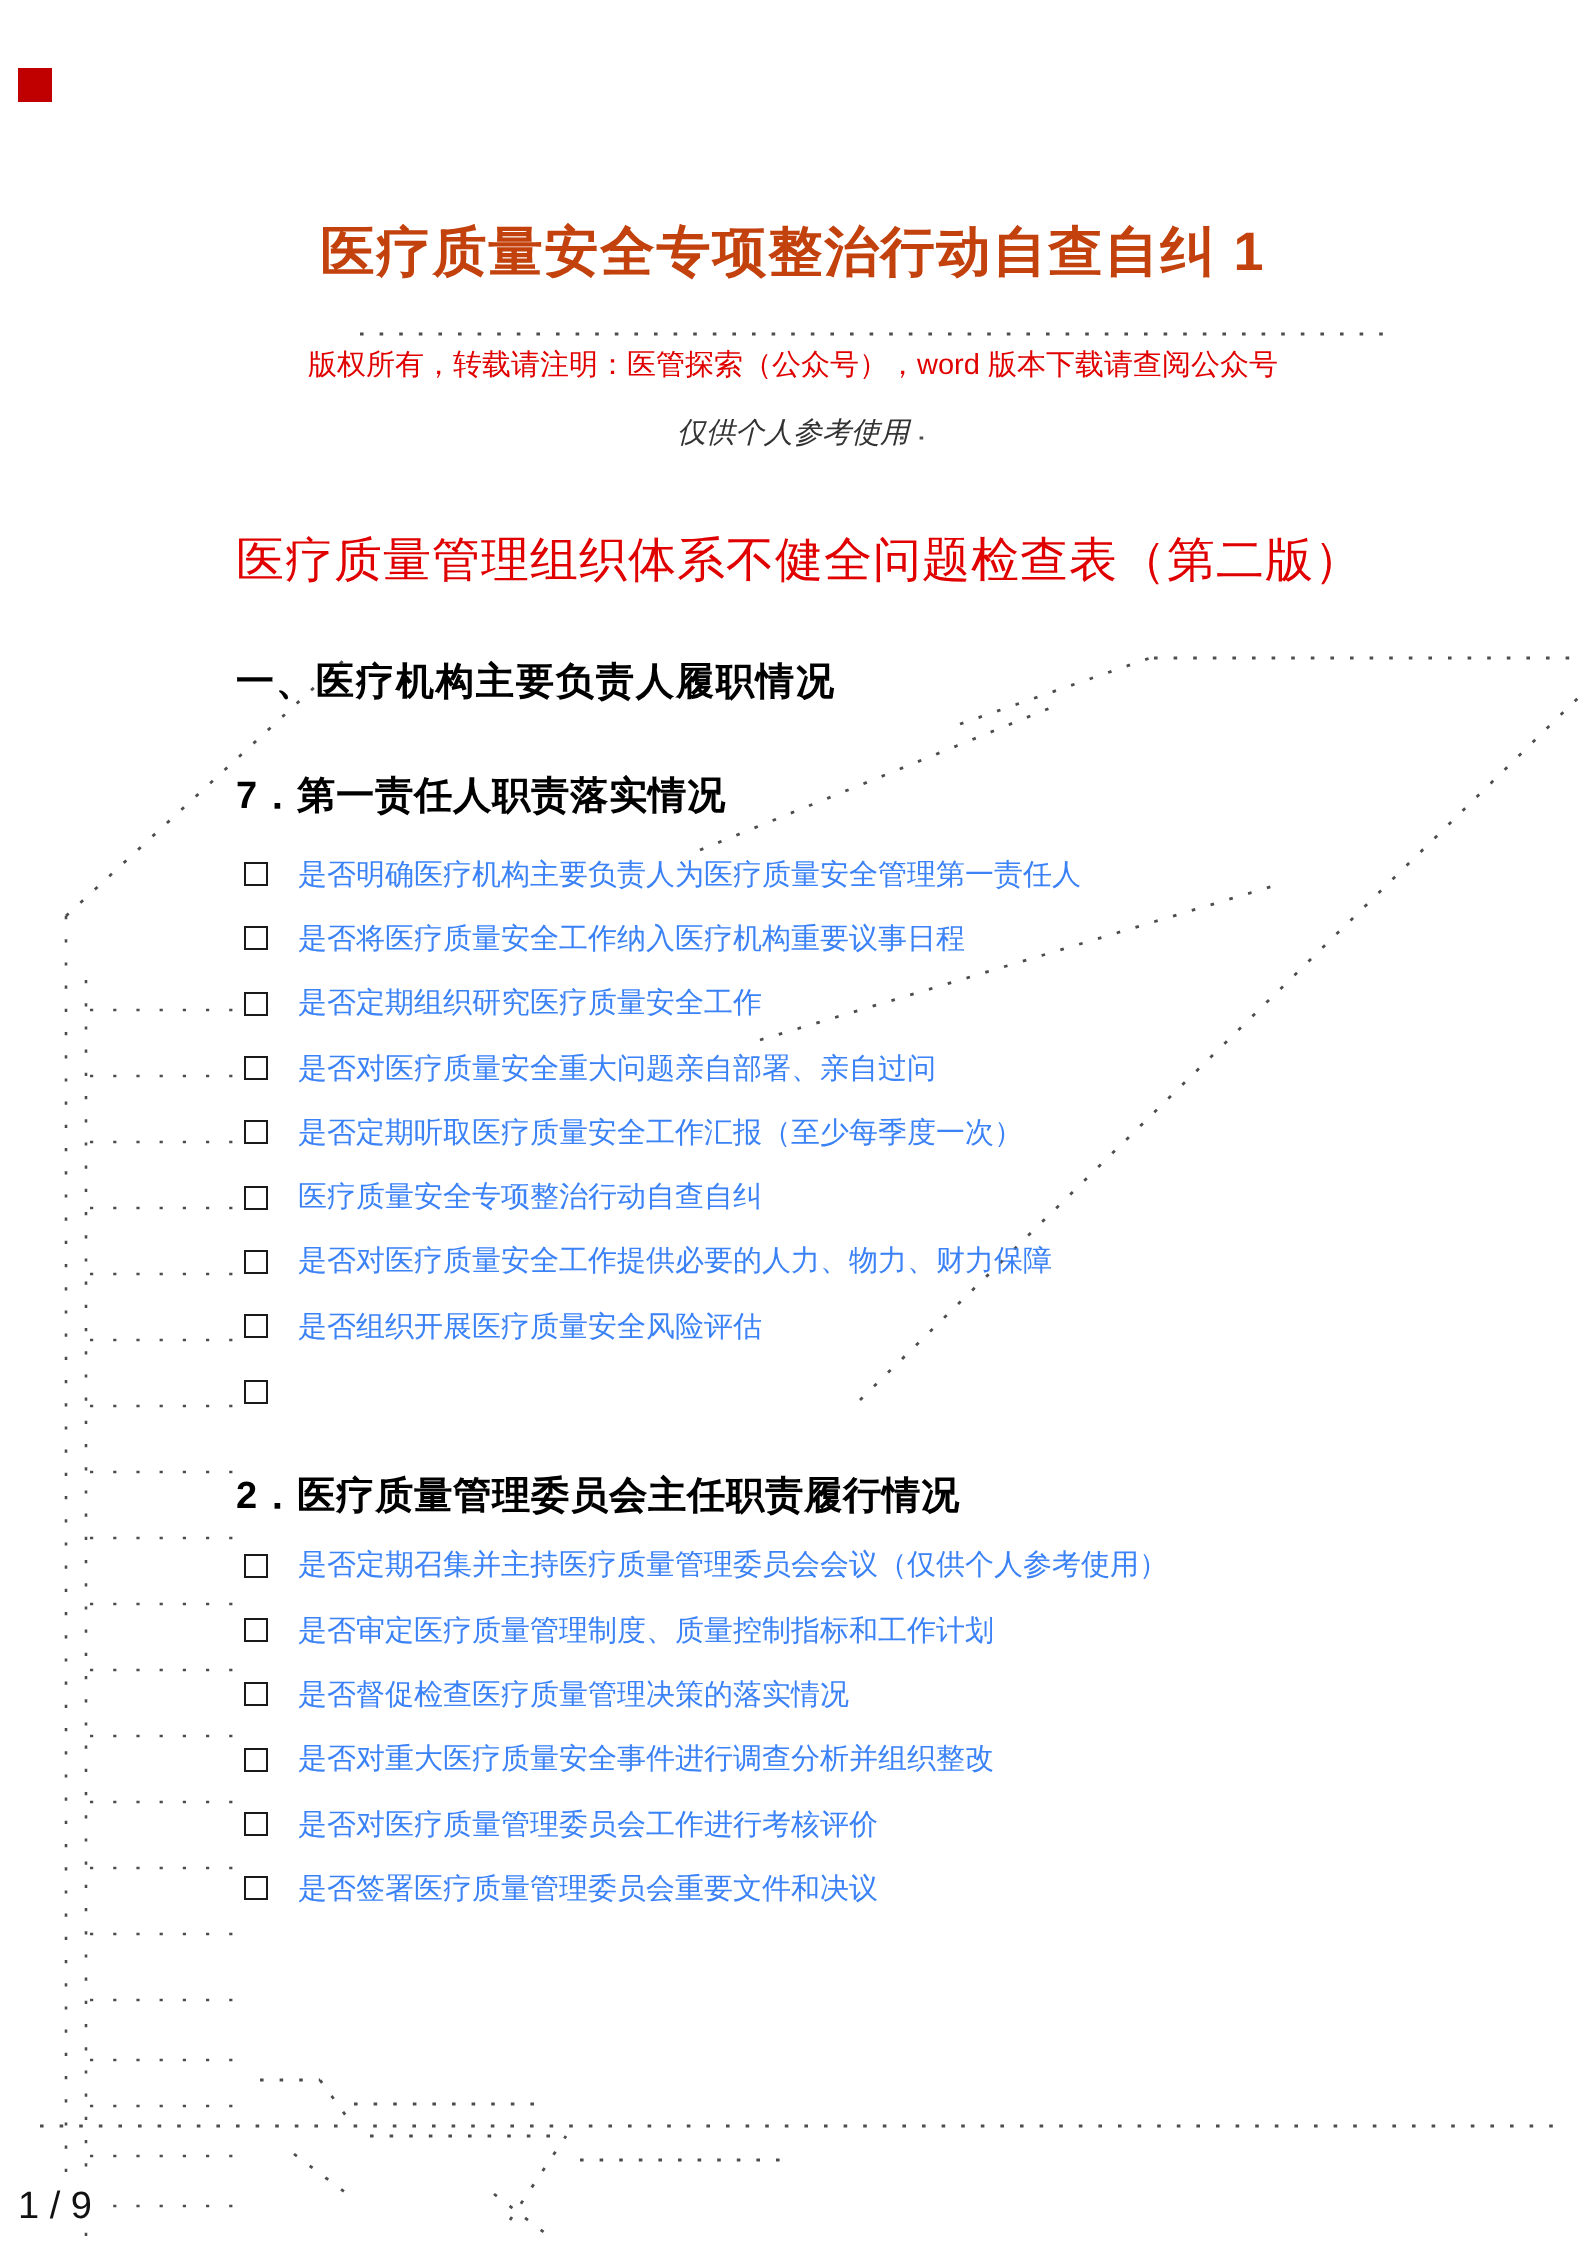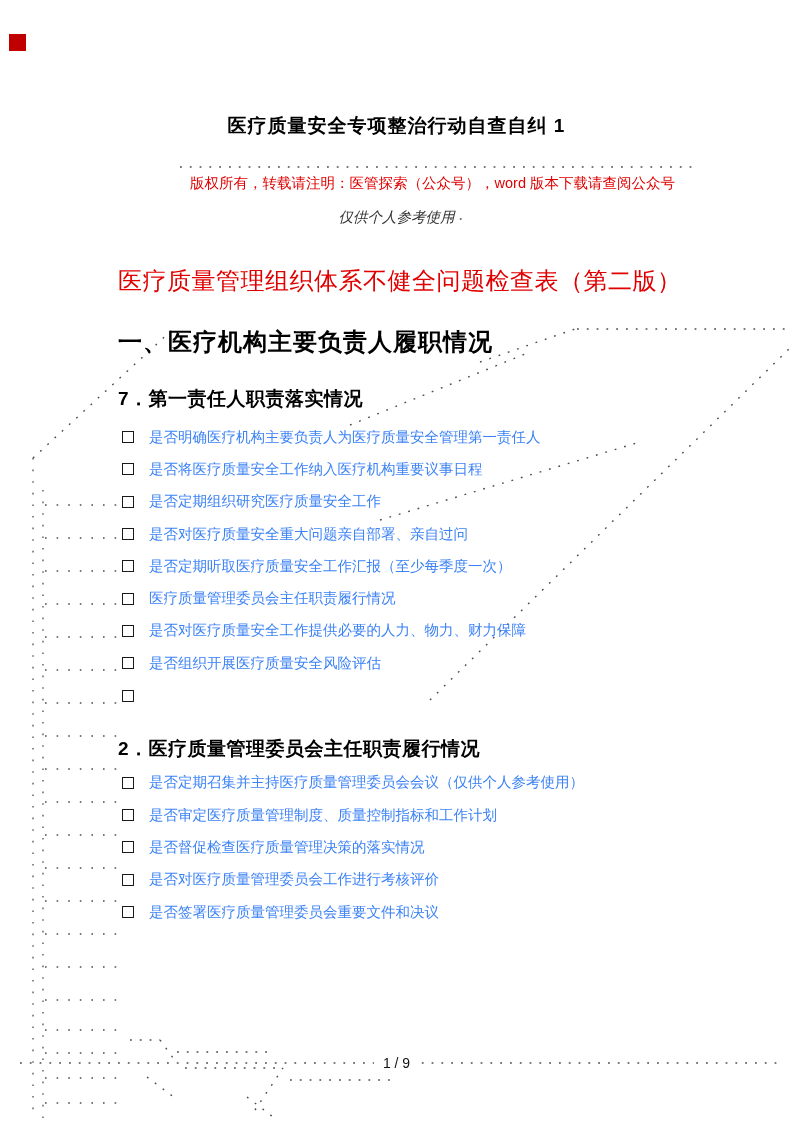--- a/index.html
+++ b/index.html
@@ -13,61 +13,61 @@
   }
   .watermark { position:absolute; inset:0; pointer-events:none; }
   .corner-mark {
     position:absolute; left:9px; top:34px;
     width:17px; height:17px;
     background:#c00000;
   }
   .content { position:absolute; inset:0; padding:0 118px; box-sizing:border-box; }
   .title {
     margin:0; padding-top:104px;
-    font-size:19px; font-weight:bold; color:#000000;
+    font-size:27px; font-weight:bold; color:#c2410c;
     text-align:center; line-height:44px; letter-spacing:1px;
     white-space:nowrap;
   }
   .copyright {
     margin:27px 0 0; font-size:14.5px; line-height:17px;
-    text-align:right; color:#e00000; white-space:nowrap;
+    text-align:center; color:#e00000; white-space:nowrap;
   }
   .usage {
     margin:17px 0 0; font-size:14.5px; line-height:17px;
     text-align:center; color:#333;font-style:italic;
   }
   .doc-heading {
     margin:39px 0 0; font-size:24px; font-weight:normal;
     color:#e00000; line-height:32px; letter-spacing:0.5px;
     white-space:nowrap;
   }
   .section-title {
-    margin:33px 0 0; font-size:24px; font-weight:bold;
+    margin:33px 0 0; font-size:19px; font-weight:bold;
     color:#000; line-height:23px; letter-spacing:1px;
   }
   .subsection-title {
     margin:34px 0 0; font-size:19px; font-weight:bold;
     color:#000; line-height:23px; letter-spacing:0.5px;
   }
   .subsection-title.second { margin-top:25px; }
   ul.checklist { list-style:none; margin:11px 0 0; padding:0; }
   ul.checklist.second { margin-top:7px; }
   .checklist li {
     height:32.3px; display:flex; align-items:center;
     font-size:14.5px; color:#3b82f6; white-space:nowrap;
   }
   .checkbox {
     width:10px; height:10px;
     border:1.7px solid #1a1a1a;
     margin:0 15px 0 4px; flex:none;
     background:#fff;
   }
   .footer {
-    position:absolute; top:1055px; left:0; right:0;
-    text-align:center; font-size:14px; color:#111;
+    position:absolute; top:1093px; left:0; right:0;
+    text-align:left; font-size:19px; color:#111;
   }
   .footer span { background:#fff; padding:0 9px; }
   .wm-line { fill:none; stroke:#4d4d4d; stroke-width:1.4; stroke-dasharray:1.8 8; }
   .wm-rows { fill:none; stroke:#4d4d4d; stroke-width:1.3; stroke-dasharray:1.6 10; }
 </style>
 </head>
 <body>
 
 <div class="page">
 
@@ -133,21 +133,21 @@
         </li>
 
         <li>
           <span class="checkbox"></span>
           <span>是否定期听取医疗质量安全工作汇报（至少每季度一次）</span>
         </li>
 
 
         <li>
           <span class="checkbox"></span>
-          <span>医疗质量管理委员会主任职责履行情况</span>
+          <span>医疗质量安全专项整治行动自查自纠</span>
         </li>
 
         <li>
           <span class="checkbox"></span>
           <span>是否对医疗质量安全工作提供必要的人力、物力、财力保障</span>
         </li>
 
         <li>
           <span class="checkbox"></span>
           <span>是否组织开展医疗质量安全风险评估</span>
@@ -171,20 +171,24 @@
         <li>
           <span class="checkbox"></span>
           <span>是否审定医疗质量管理制度、质量控制指标和工作计划</span>
         </li>
 
         <li>
           <span class="checkbox"></span>
           <span>是否督促检查医疗质量管理决策的落实情况</span>
         </li>
 
+        <li>
+          <span class="checkbox"></span>
+          <span>是否对重大医疗质量安全事件进行调查分析并组织整改</span>
+        </li>
 
         <li>
           <span class="checkbox"></span>
           <span>是否对医疗质量管理委员会工作进行考核评价</span>
         </li>
 
         <li>
           <span class="checkbox"></span>
           <span>是否签署医疗质量管理委员会重要文件和决议</span>
         </li>

